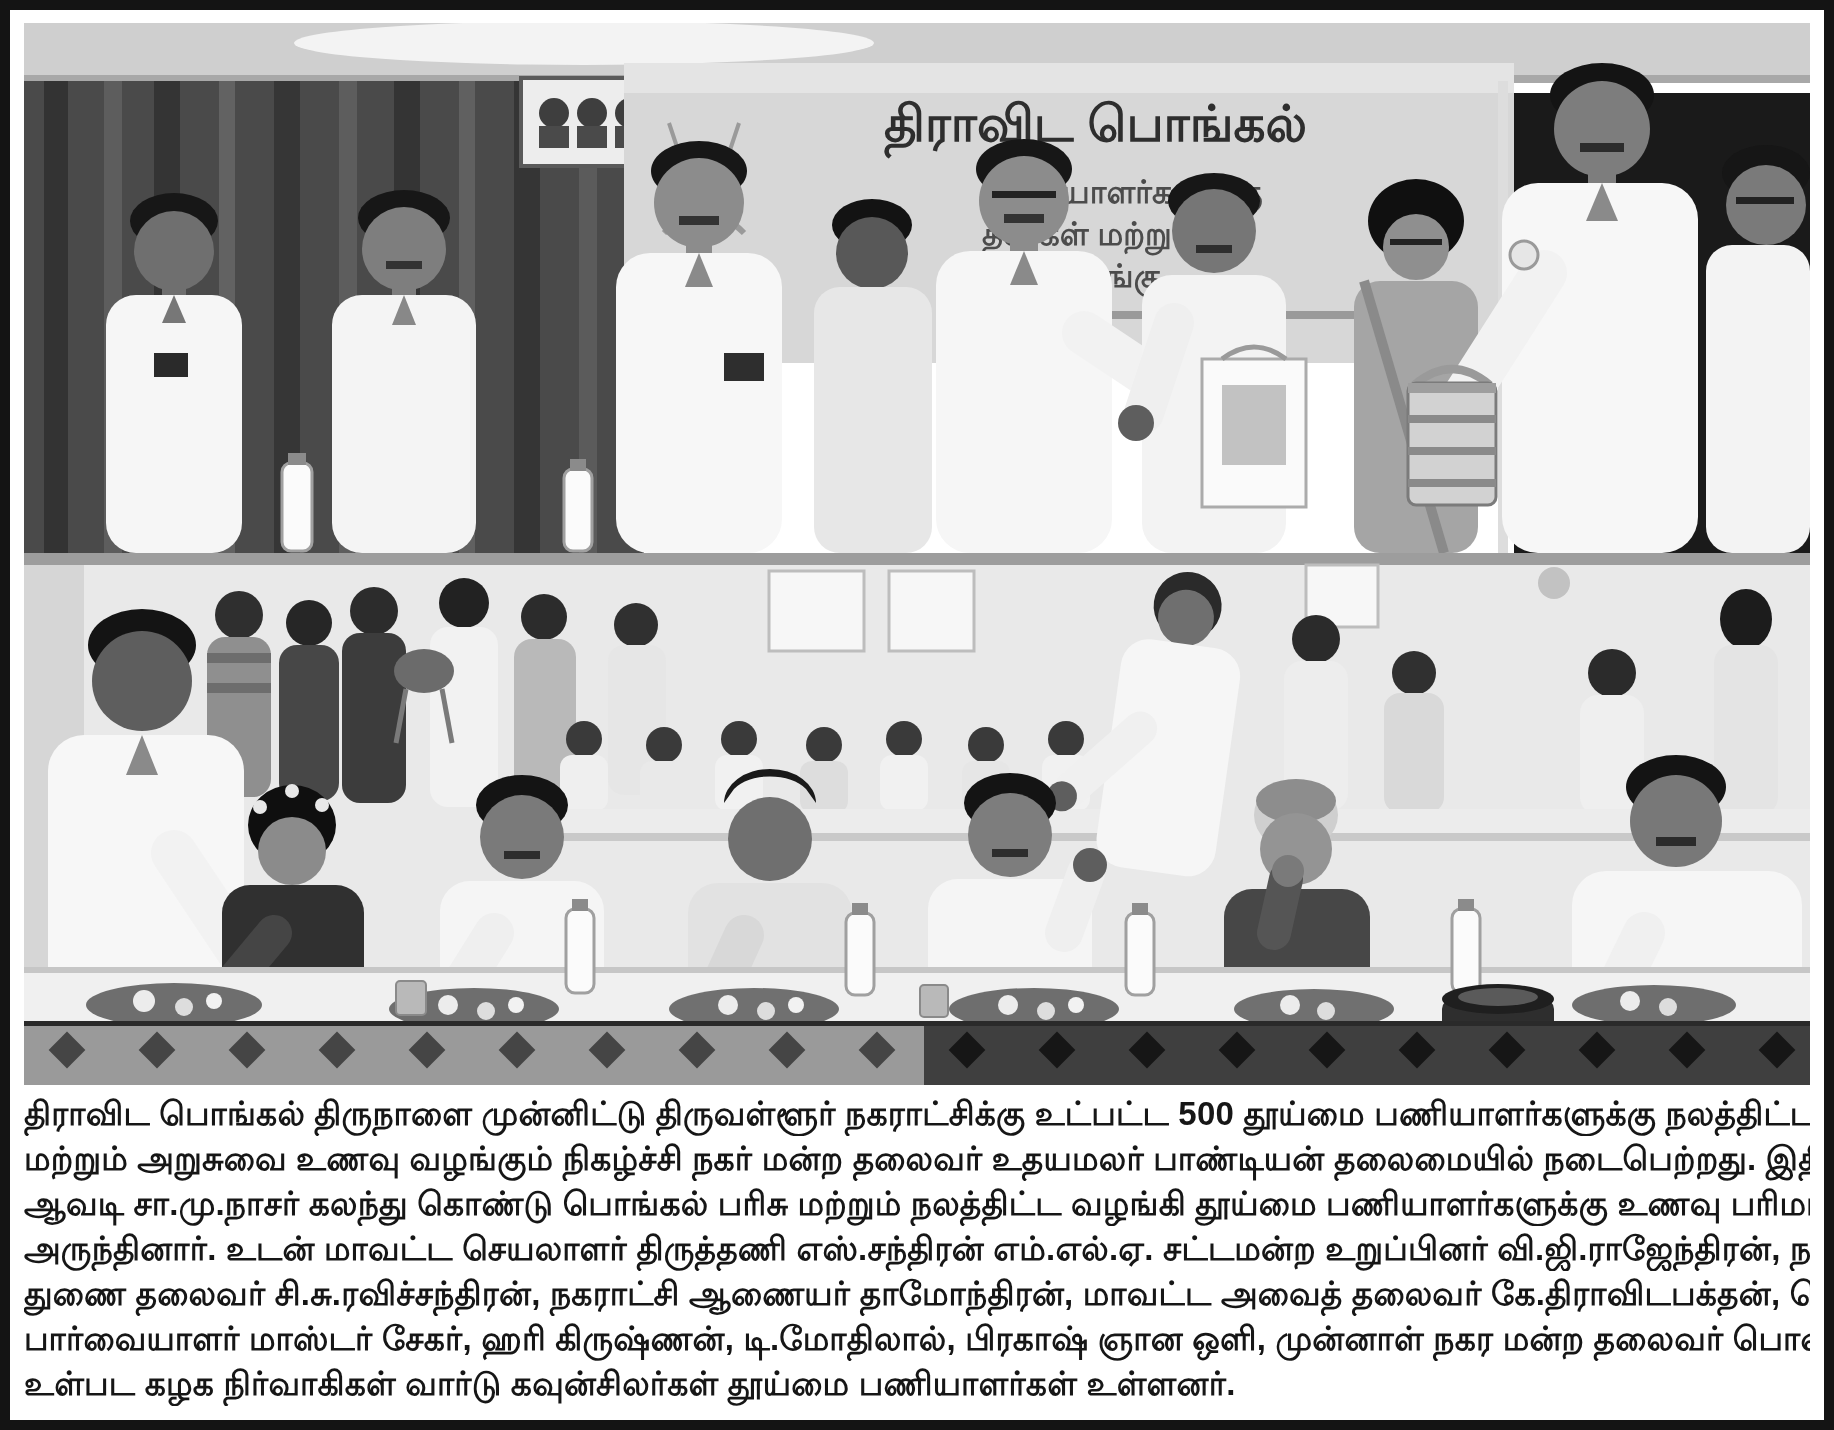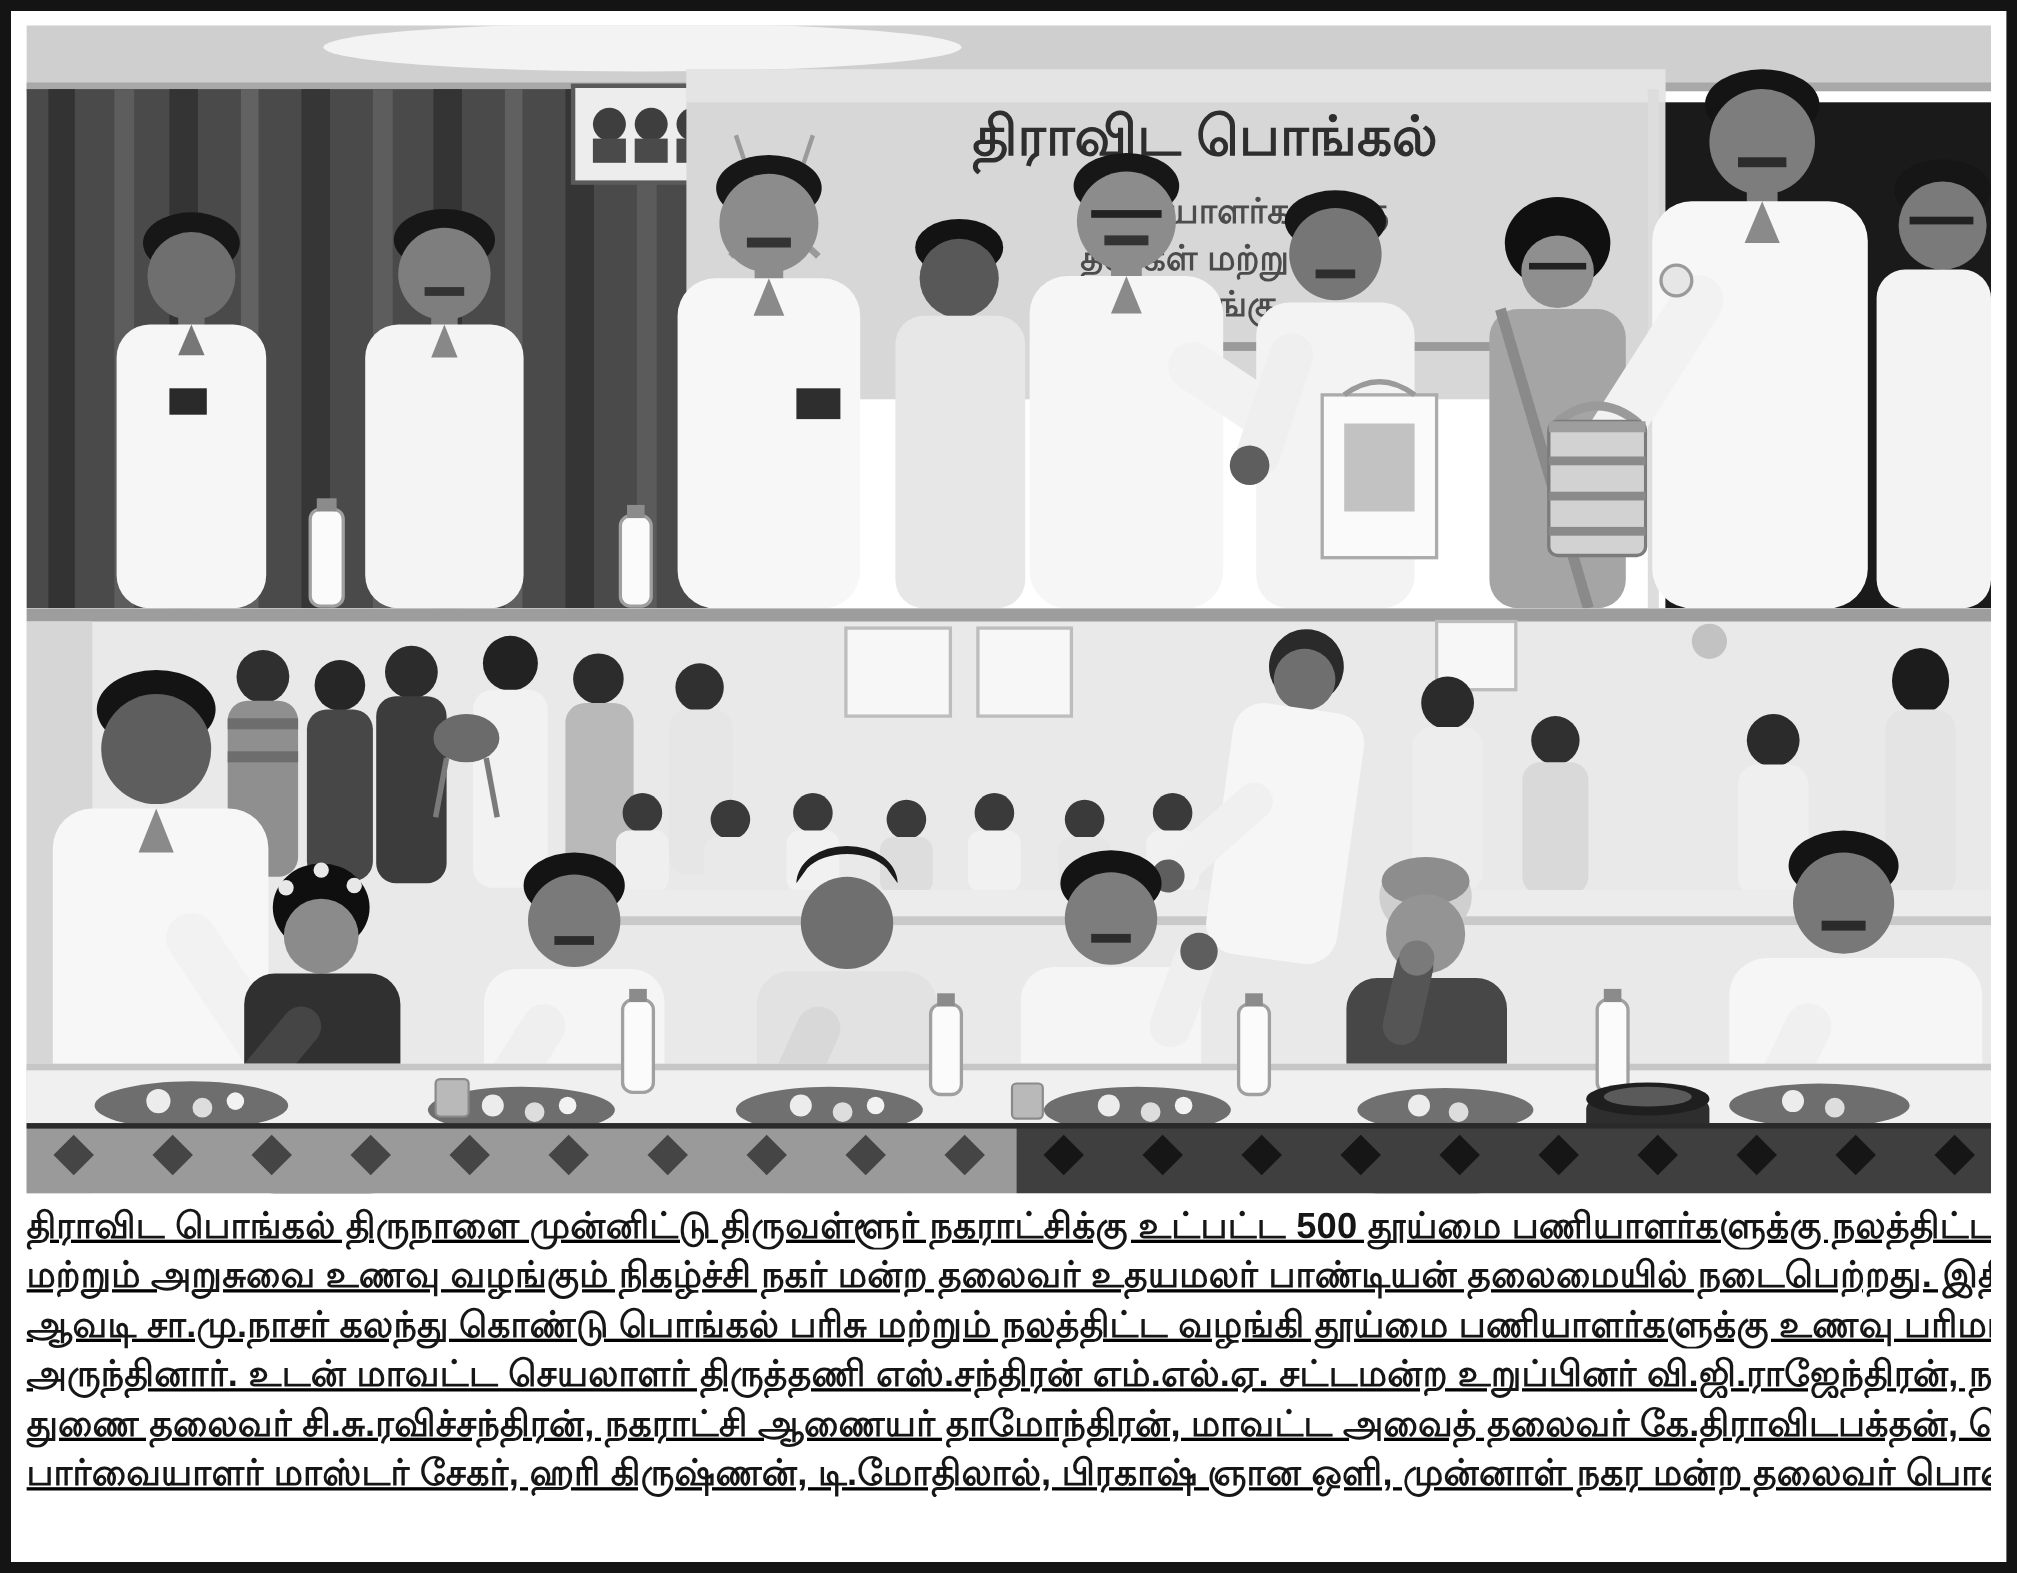--- a/index.html
+++ b/index.html
@@ -1,20 +1,20 @@
 <!DOCTYPE html>
 <html><head>
 <meta charset="utf-8">
 <style>
   html,body{margin:0;padding:0;background:#ffffff;}
   body{font-family:"Liberation Sans",sans-serif;}
   .frame{
     width:1834px;height:1430px;box-sizing:border-box;
     border:10px solid #141414;background:#ffffff;
-    padding:13px 14px;overflow:hidden;text-decoration:underline;
+    padding:13px 14px;overflow:hidden;
   }
   .photo{width:1786px;display:block;line-height:0;}
   .photo svg{display:block;}
   .caption{
     width:1786px;padding-top:6px;
     color:#161616;font-weight:bold;
     font-size:33px;line-height:45px;
     letter-spacing:0.2px;
   }
   .caption p{margin:0;white-space:nowrap;overflow:hidden;}
@@ -413,15 +413,16 @@
     </svg>
   </div>
 
   <div class="caption">
     <p>திராவிட பொங்கல் திருநாளை முன்னிட்டு  திருவள்ளூர் நகராட்சிக்கு உட்பட்ட  500 தூய்மை பணியாளர்களுக்கு நலத்திட்ட உதவிகள்</p>
     <p>மற்றும் அறுசுவை உணவு வழங்கும் நிகழ்ச்சி நகர் மன்ற தலைவர் உதயமலர் பாண்டியன் தலைமையில் நடைபெற்றது. இதில் அமைச்சர்</p>
     <p>ஆவடி சா.மு.நாசர் கலந்து கொண்டு பொங்கல் பரிசு மற்றும் நலத்திட்ட வழங்கி தூய்மை பணியாளர்களுக்கு உணவு பரிமாறி உணவு</p>
     <p>அருந்தினார். உடன் மாவட்ட செயலாளர் திருத்தணி எஸ்.சந்திரன் எம்.எல்.ஏ.  சட்டமன்ற உறுப்பினர் வி.ஜி.ராஜேந்திரன், நகர மன்ற</p>
     <p>துணை தலைவர் சி.சு.ரவிச்சந்திரன், நகராட்சி ஆணையர் தாமோந்திரன், மாவட்ட அவைத் தலைவர்  கே.திராவிடபக்தன், தொகுதி</p>
     <p>பார்வையாளர்  மாஸ்டர் சேகர், ஹரி கிருஷ்ணன், டி.மோதிலால், பிரகாஷ் ஞான ஒளி,  முன்னாள் நகர மன்ற தலைவர் பொன்.பாண்டியன்</p>
+    <p>உள்பட கழக நிர்வாகிகள் வார்டு கவுன்சிலர்கள் தூய்மை பணியாளர்கள் உள்ளனர்.</p>
   </div>
 
 </div>
 
 </body></html>

